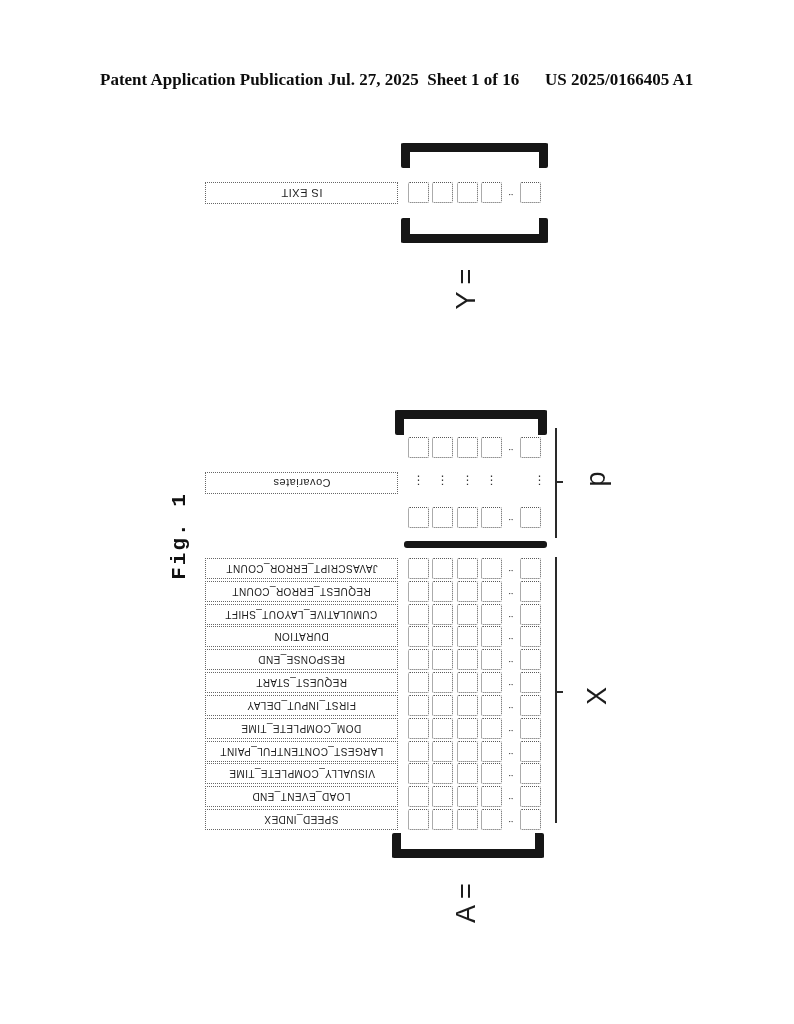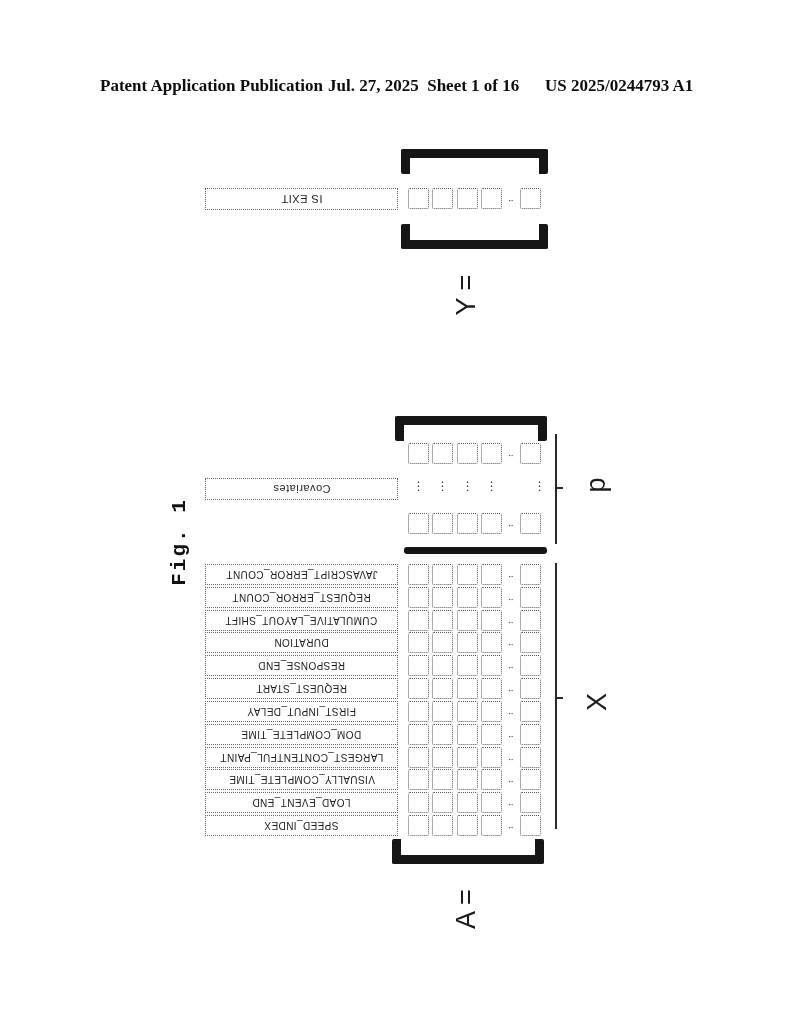--- a/index.html
+++ b/index.html
@@ -1,17 +1,17 @@
 <!DOCTYPE html>
 <html><head>
 <meta charset="utf-8">
 <style>
   html,body { margin:0; padding:0; background:#ffffff; }
   #stage {
-    position:relative; width:794px; height:988px; margin:6px auto;
+    position:relative; width:794px; height:988px; margin:0 auto;
     background:#ffffff; overflow:hidden;
     font-family:"Liberation Sans", sans-serif; color:#1a1a1a;
   }
   .hdr {
     position:absolute; top:70px; white-space:pre;
     font-family:"Liberation Serif", serif; font-weight:bold; font-size:17px; color:#0d0d0d;
   }
   
   .labelbox {
     position:absolute; box-sizing:border-box; height:22px; width:193px; left:205px;
@@ -59,21 +59,21 @@
   }
 </style>
 </head>
 <body>
 
 <div id="stage">
 
   <div>
     <span class="hdr" style="left:100px;">Patent Application Publication</span>
     <span class="hdr" style="left:328px;">Jul. 27, 2025  Sheet 1 of 16</span>
-    <span class="hdr" style="left:545px;">US 2025/0244793 A1</span>
+    <span class="hdr" style="left:545px;">US 2025/0166405 A1</span>
   </div>
 
   <div>
     <div class="brk open-bottom" style="left:401px; top:143px; width:147px; height:25px;"></div>
     <div class="labelbox" style="top:182px;">
       <span class="flip">IS EXIT</span>
     </div>
     <div id="y-cells">
         <div class="cell" style="left: 408px; top: 182px;"></div>
         <div class="cell" style="left: 432px; top: 182px;"></div>

